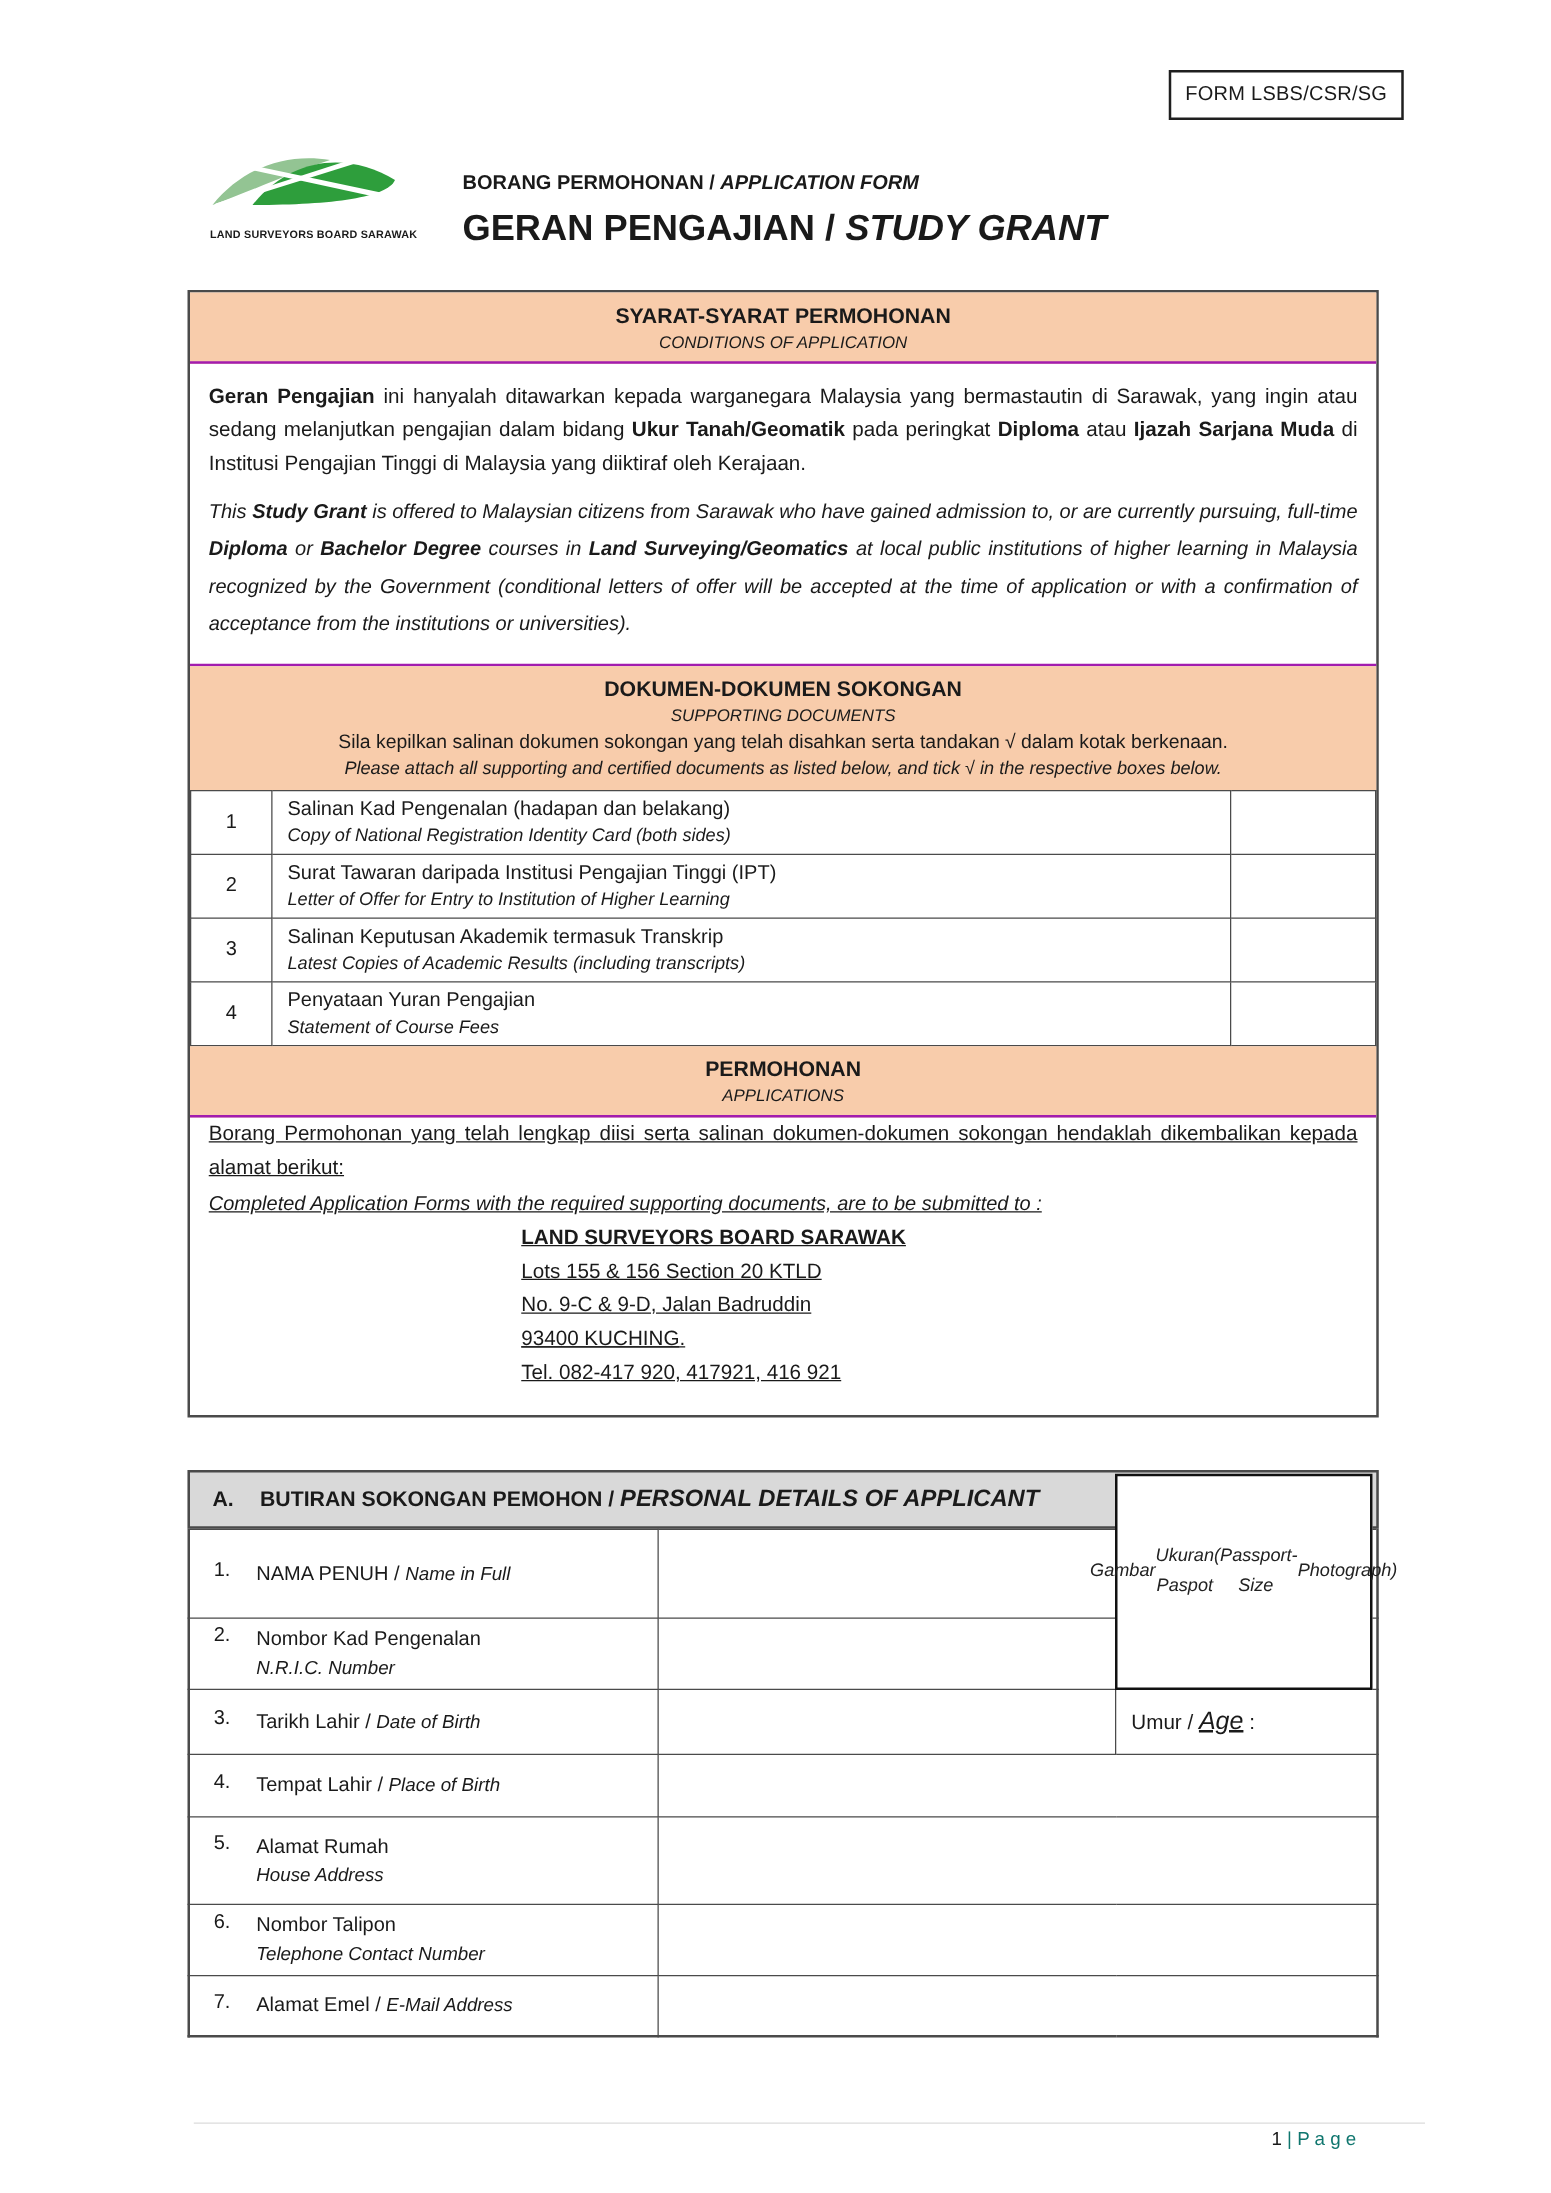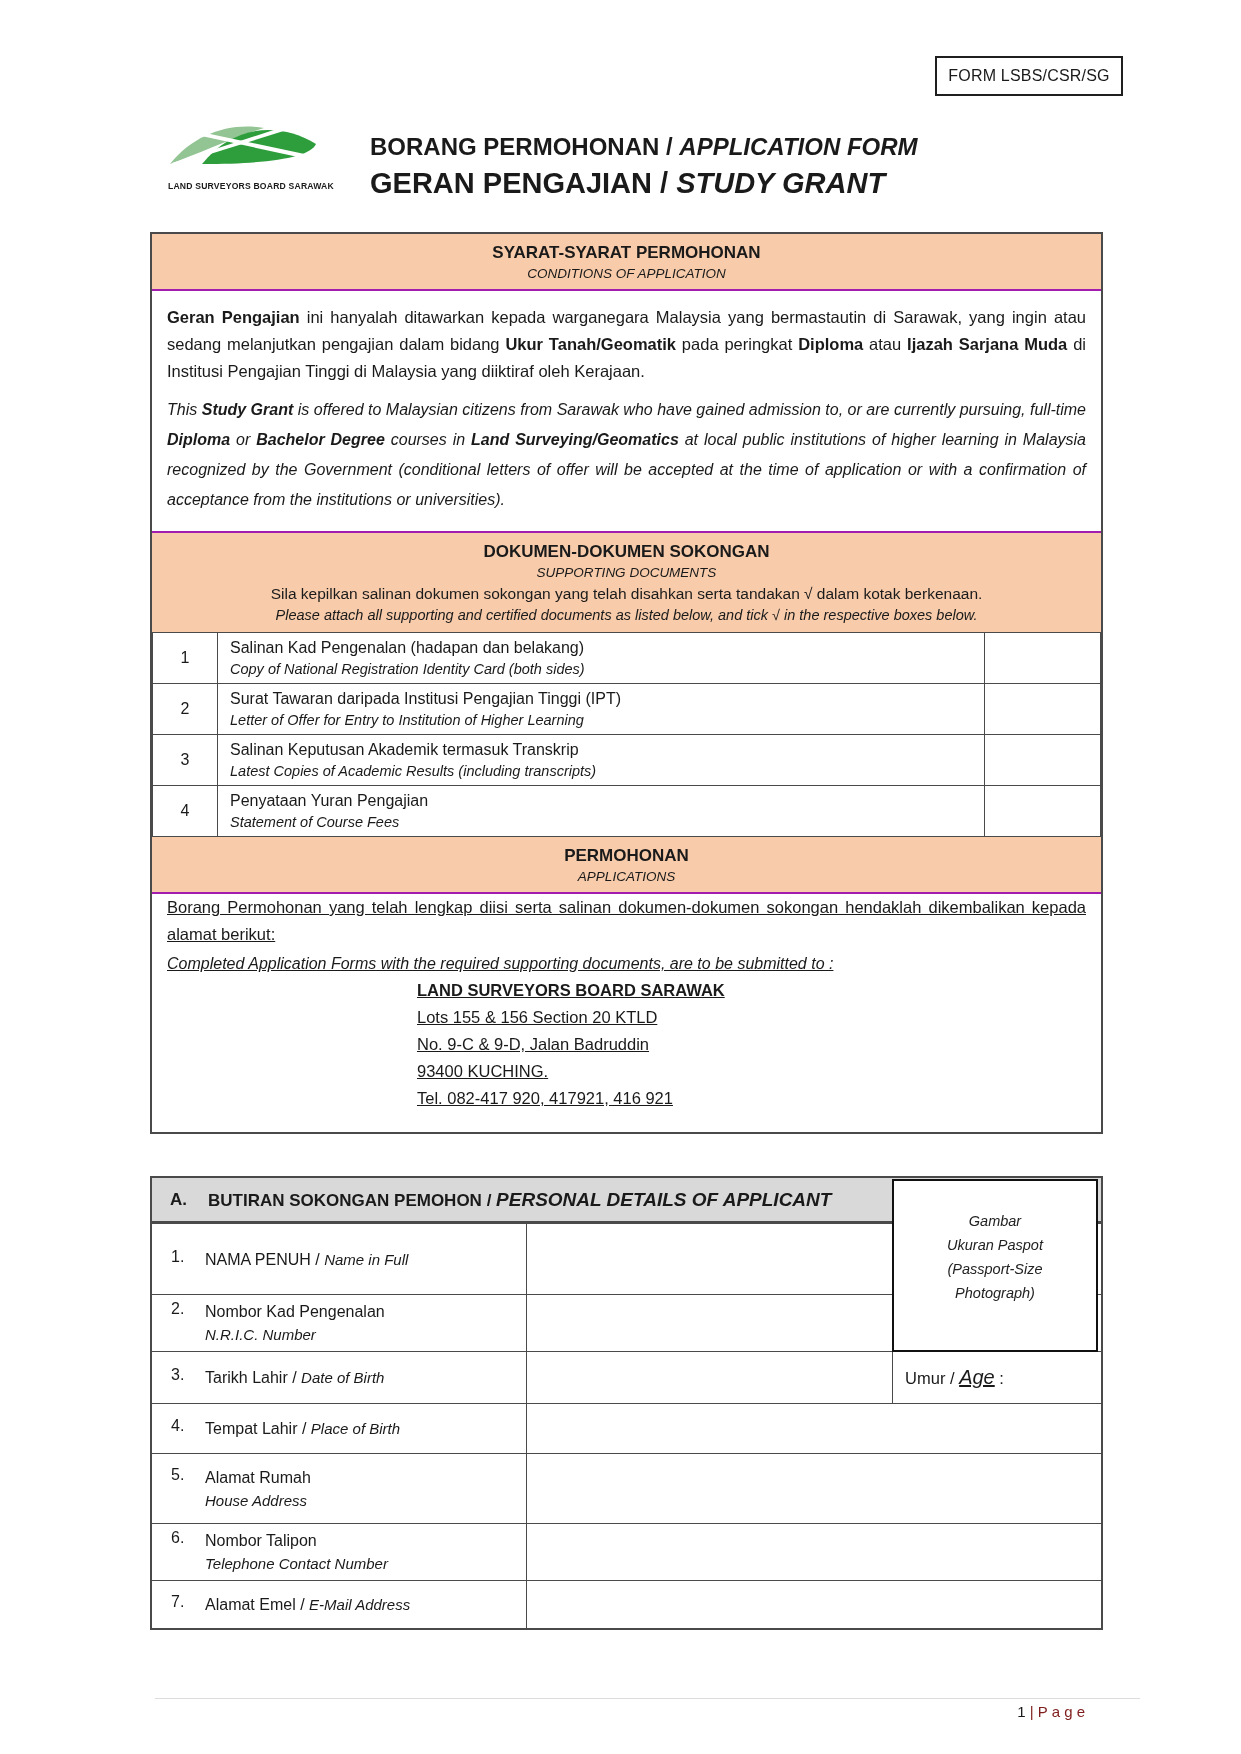--- a/index.html
+++ b/index.html
@@ -11,21 +11,21 @@
   .formcode{
     position:absolute;left:935px;top:56px;width:188px;height:40px;
     border:2px solid #1f1f1f;box-sizing:border-box;
     display:flex;align-items:center;justify-content:center;
     font-size:16px;letter-spacing:.2px;
   }
   
   .logo-block{position:absolute;left:168px;top:118px;width:160px;}
   .logo-caption{font-size:8.6px;font-weight:bold;letter-spacing:.2px;margin-top:1px;white-space:nowrap;}
   .titles{position:absolute;left:370px;top:130px;}
-  .title1{font-size:24px;font-weight:bold;line-height:34px;white-space:nowrap;}
+  .title1{font-size:16px;font-weight:bold;line-height:34px;white-space:nowrap;}
   .title2{font-size:29px;font-weight:bold;line-height:38px;white-space:nowrap;}
   .titles i{font-weight:bold;}
   
   .main-box{
     position:absolute;left:150px;top:232px;width:953px;box-sizing:border-box;
     border:2px solid #4a4a4a;background:#fff;
   }
   .sec-header{background:#F8CCAB;text-align:center;padding:7px 10px 6px;}
   .sec-header .h1{font-size:17px;font-weight:bold;line-height:24px;}
   .sec-header .h2{font-size:13.5px;font-weight:normal;font-style:italic;line-height:18px;}
@@ -64,29 +64,29 @@
   .rownum{width:34px;flex:none;font-size:16px;}
   .rowtext{font-size:16px;line-height:23px;}
   .rowtext i{font-size:15px;}
   .stk{display:block;}
   .agecell{padding-left:12px;font-size:16.5px;}
   .agecell i{font-size:20px;text-decoration:underline;}
   
   .photo-box{
     position:absolute;left:892px;top:1179px;width:206px;height:173px;
     background:#fff;border:2px solid #111;box-sizing:border-box;z-index:5;
-    display:flex;flex-direction:column;align-items:center;justify-content:center;
+    display:flex;flex-direction:row;align-items:center;justify-content:center;
     font-style:italic;font-size:14.5px;line-height:24px;text-align:center;color:#222;
     padding-bottom:18px;
   }
   
   .footer-line{position:absolute;left:155px;top:1698px;width:985px;height:1px;background:#dcdcdc;}
   .footer-text{position:absolute;left:150px;top:1703px;width:935px;text-align:right;font-size:15px;}
   .pg-num{color:#1a1a1a;}
-  .pg-rest{color:#7f1d1d;}
+  .pg-rest{color:#0f766e;}
 </style>
 </head>
 <body>
 
 <div class="page">
 
   <div class="formcode">
     <span>FORM LSBS/CSR/SG</span>
   </div>
 

